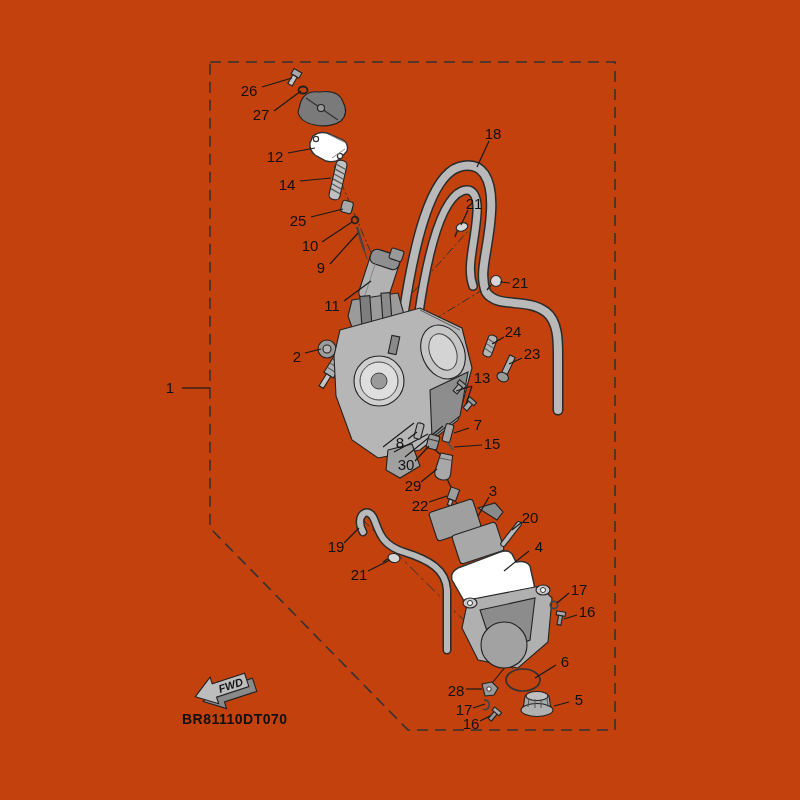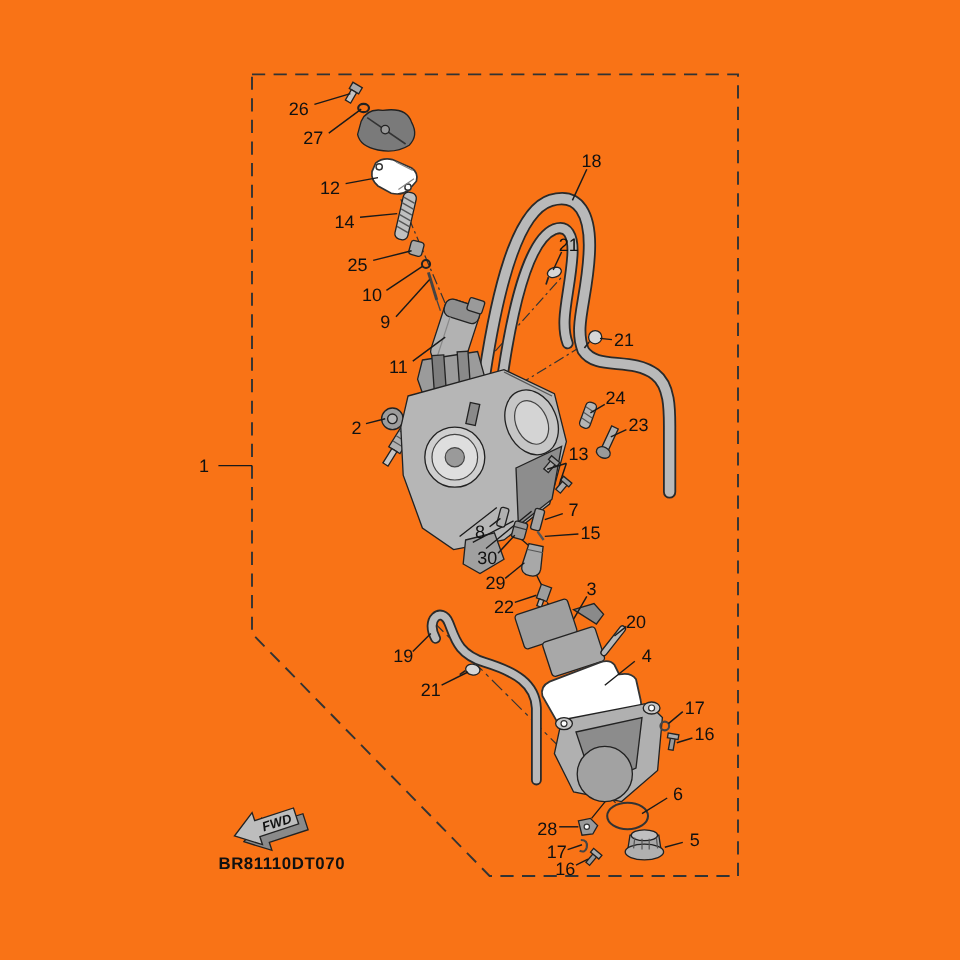--- a/index.html
+++ b/index.html
@@ -1,16 +1,16 @@
 <!DOCTYPE html>
 <html><head>
 <meta charset="utf-8">
 <style>
   html,body{margin:0;padding:0;background:#ffffff;}
-  .stage{width:800px;height:800px;position:relative;background:#f97316;overflow:hidden;}
+  .stage{width:800px;height:800px;position:relative;background:#c2410c;overflow:hidden;}
   svg{display:block;}
   text{font-family:"Liberation Sans", sans-serif;font-size:15px;fill:#111;}
   .callout{font-size:15px;}
   .code-text{font-size:14px;font-weight:bold;letter-spacing:0.5px;}
   .fwd-text{font-size:11px;font-weight:bold;font-style:italic;}
   .leader{stroke:#1a1a1a;stroke-width:1.2;fill:none;}
   .axis{stroke:#333;stroke-width:1;fill:none;}
   .outline{stroke:#222;stroke-width:1.1;}
 </style>
 </head>

